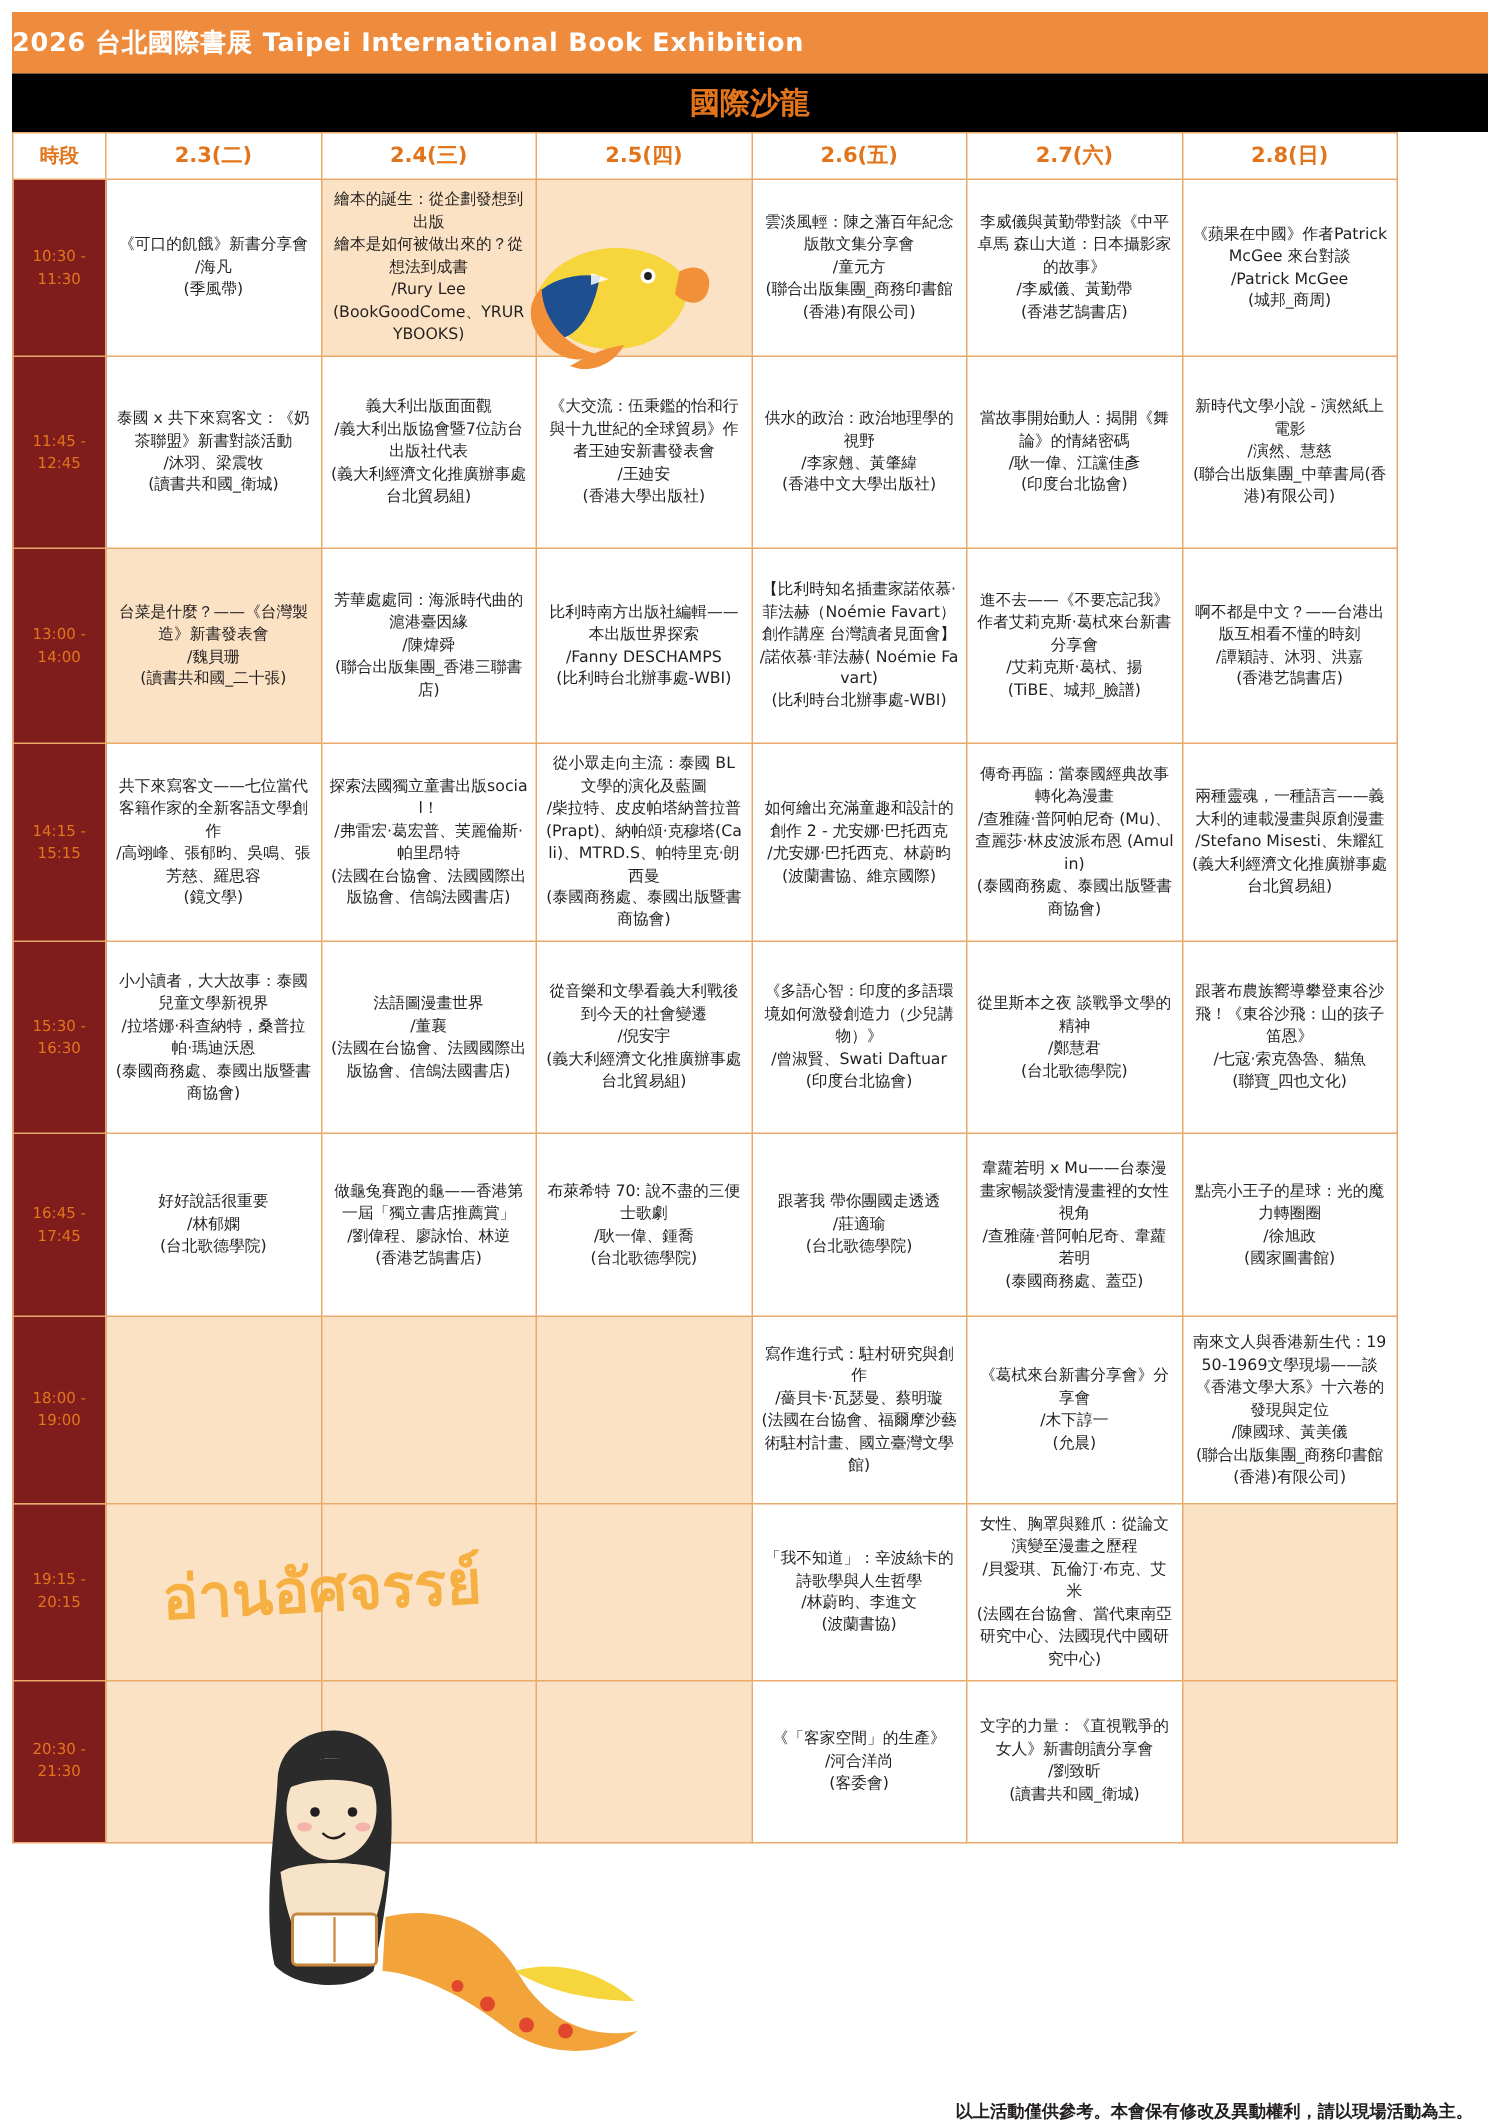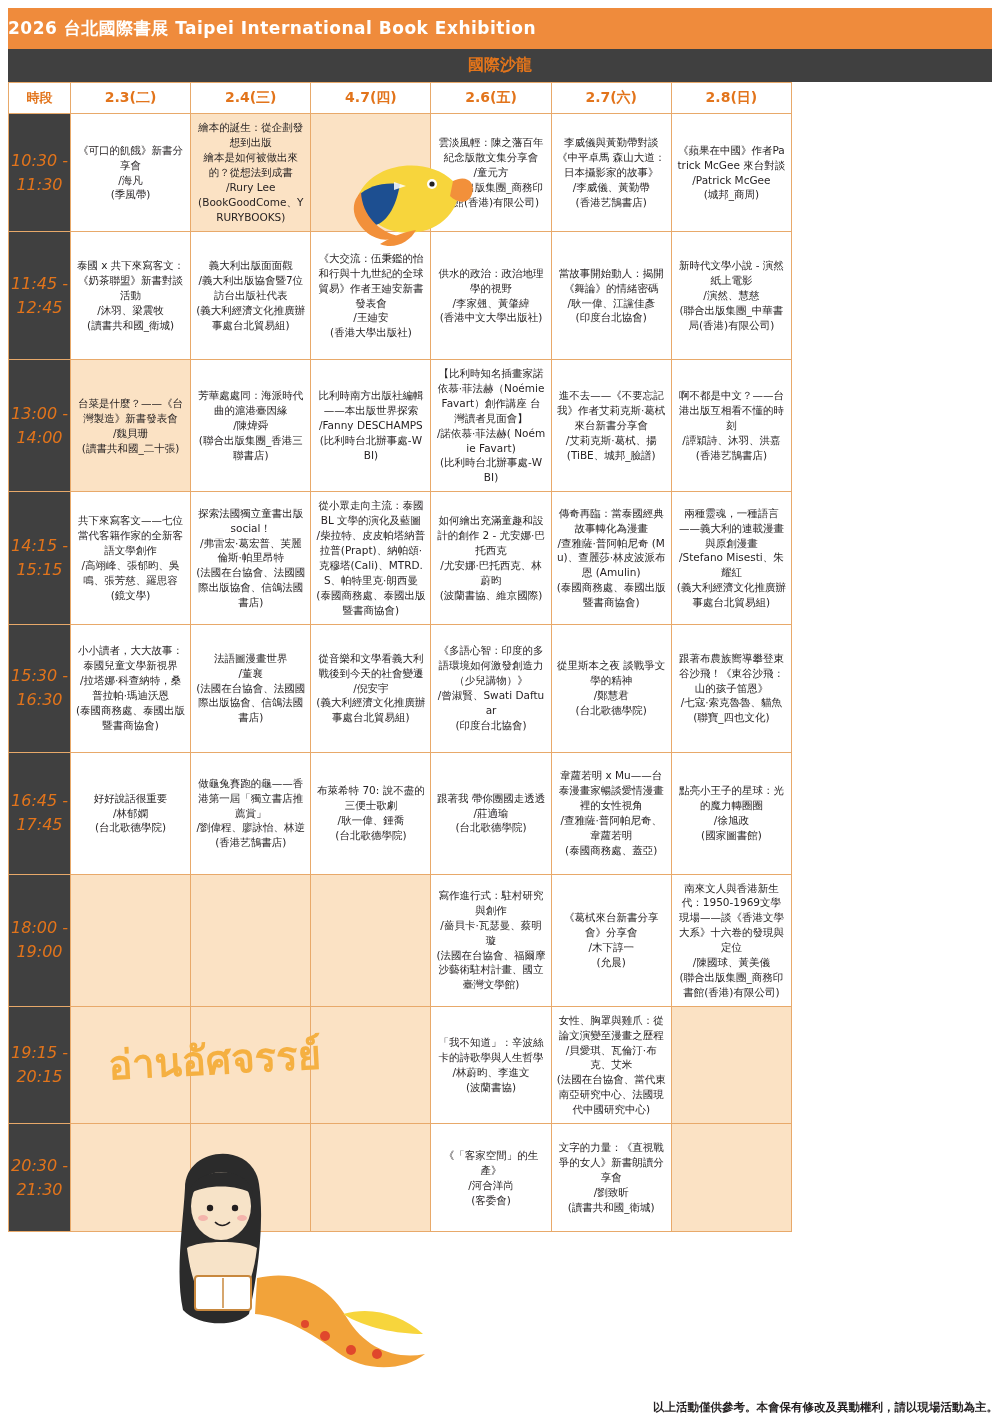--- a/index.html
+++ b/index.html
@@ -24,56 +24,55 @@
     background: #ef8b3c;
     color: #ffffff;
     text-align: left;
     font-size: 17px;
     font-weight: bold;
     letter-spacing: 0.5px;
     padding: 9px 0 9px 0;
     margin: 8px 8px 0 8px;
   }
   .subbanner {
-    background: #404040;
+    background: #000000;
     color: #e2741b;
     text-align: center;
-    font-size: 16px;
+    font-size: 20px;
     font-weight: bold;
     padding: 6px 0;
     margin: 0 8px;
   }
   table.sched {
     border-collapse: collapse;
-    width: 784px;
+    width: 924px;
     margin: 0 8px;
     table-layout: fixed;
     padding-left: 36px;
   }
   table.sched th, table.sched td {
     border: 1px solid #e8a96a;
     vertical-align: middle;
     text-align: center;
   }
   thead th {
     color: #e2741b;
     font-size: 14px;
     font-weight: bold;
     padding: 6px 2px;
     background: #ffffff;
   }
   th.time-head { width: 62px; font-size: 13px; }
   td.time-cell {
     width: 62px;
     color: #e2741b;
-    font-size: 16px;
+    font-size: 10px;
     line-height: 1.5;
-    background: #404040;
+    background: #7f1d1d;
     font-weight: normal;
-    font-style: italic;
   }
   td.ev {
     font-size: 10.5px;
     line-height: 1.42;
     color: #231f20;
     padding: 6px 5px;
     white-space: pre-line;
     word-break: break-all;
   }
   tr.r1 td { height: 118px; }
@@ -81,21 +80,21 @@
   tr.r3 td { height: 130px; }
   tr.r4 td { height: 128px; }
   tr.r5 td { height: 128px; }
   tr.r6 td { height: 122px; }
   tr.r7 td { height: 125px; }
   tr.r8 td { height: 108px; }
   tr.r9 td { height: 108px; }
   .tint { background: #fbe2c4; margin-left: 23px; }
   .footer {
     position: absolute;
-    right: 2px;
+    right: 18px;
     bottom: 8px;
     font-size: 11.5px;
     color: #231f20;
     font-weight: bold;
   }
   
   .art { position: absolute; pointer-events: none; }
   .thai-script {
     position: absolute;
     left: 108px;
@@ -114,21 +113,21 @@
 
   <div class="banner">2026 台北國際書展 Taipei International Book Exhibition</div>
   <div class="subbanner">國際沙龍</div>
 
   <table class="sched">
     <thead>
       <tr>
         <th class="time-head">時段</th>
         <th>2.3(二)</th>
         <th>2.4(三)</th>
-        <th>4.7(四)</th>
+        <th>2.5(四)</th>
         <th>2.6(五)</th>
         <th>2.7(六)</th>
         <th>2.8(日)</th>
       </tr>
     </thead>
     <tbody>
       <tr class="r1">
         <td class="time-cell">10:30
 -
 11:30</td>

